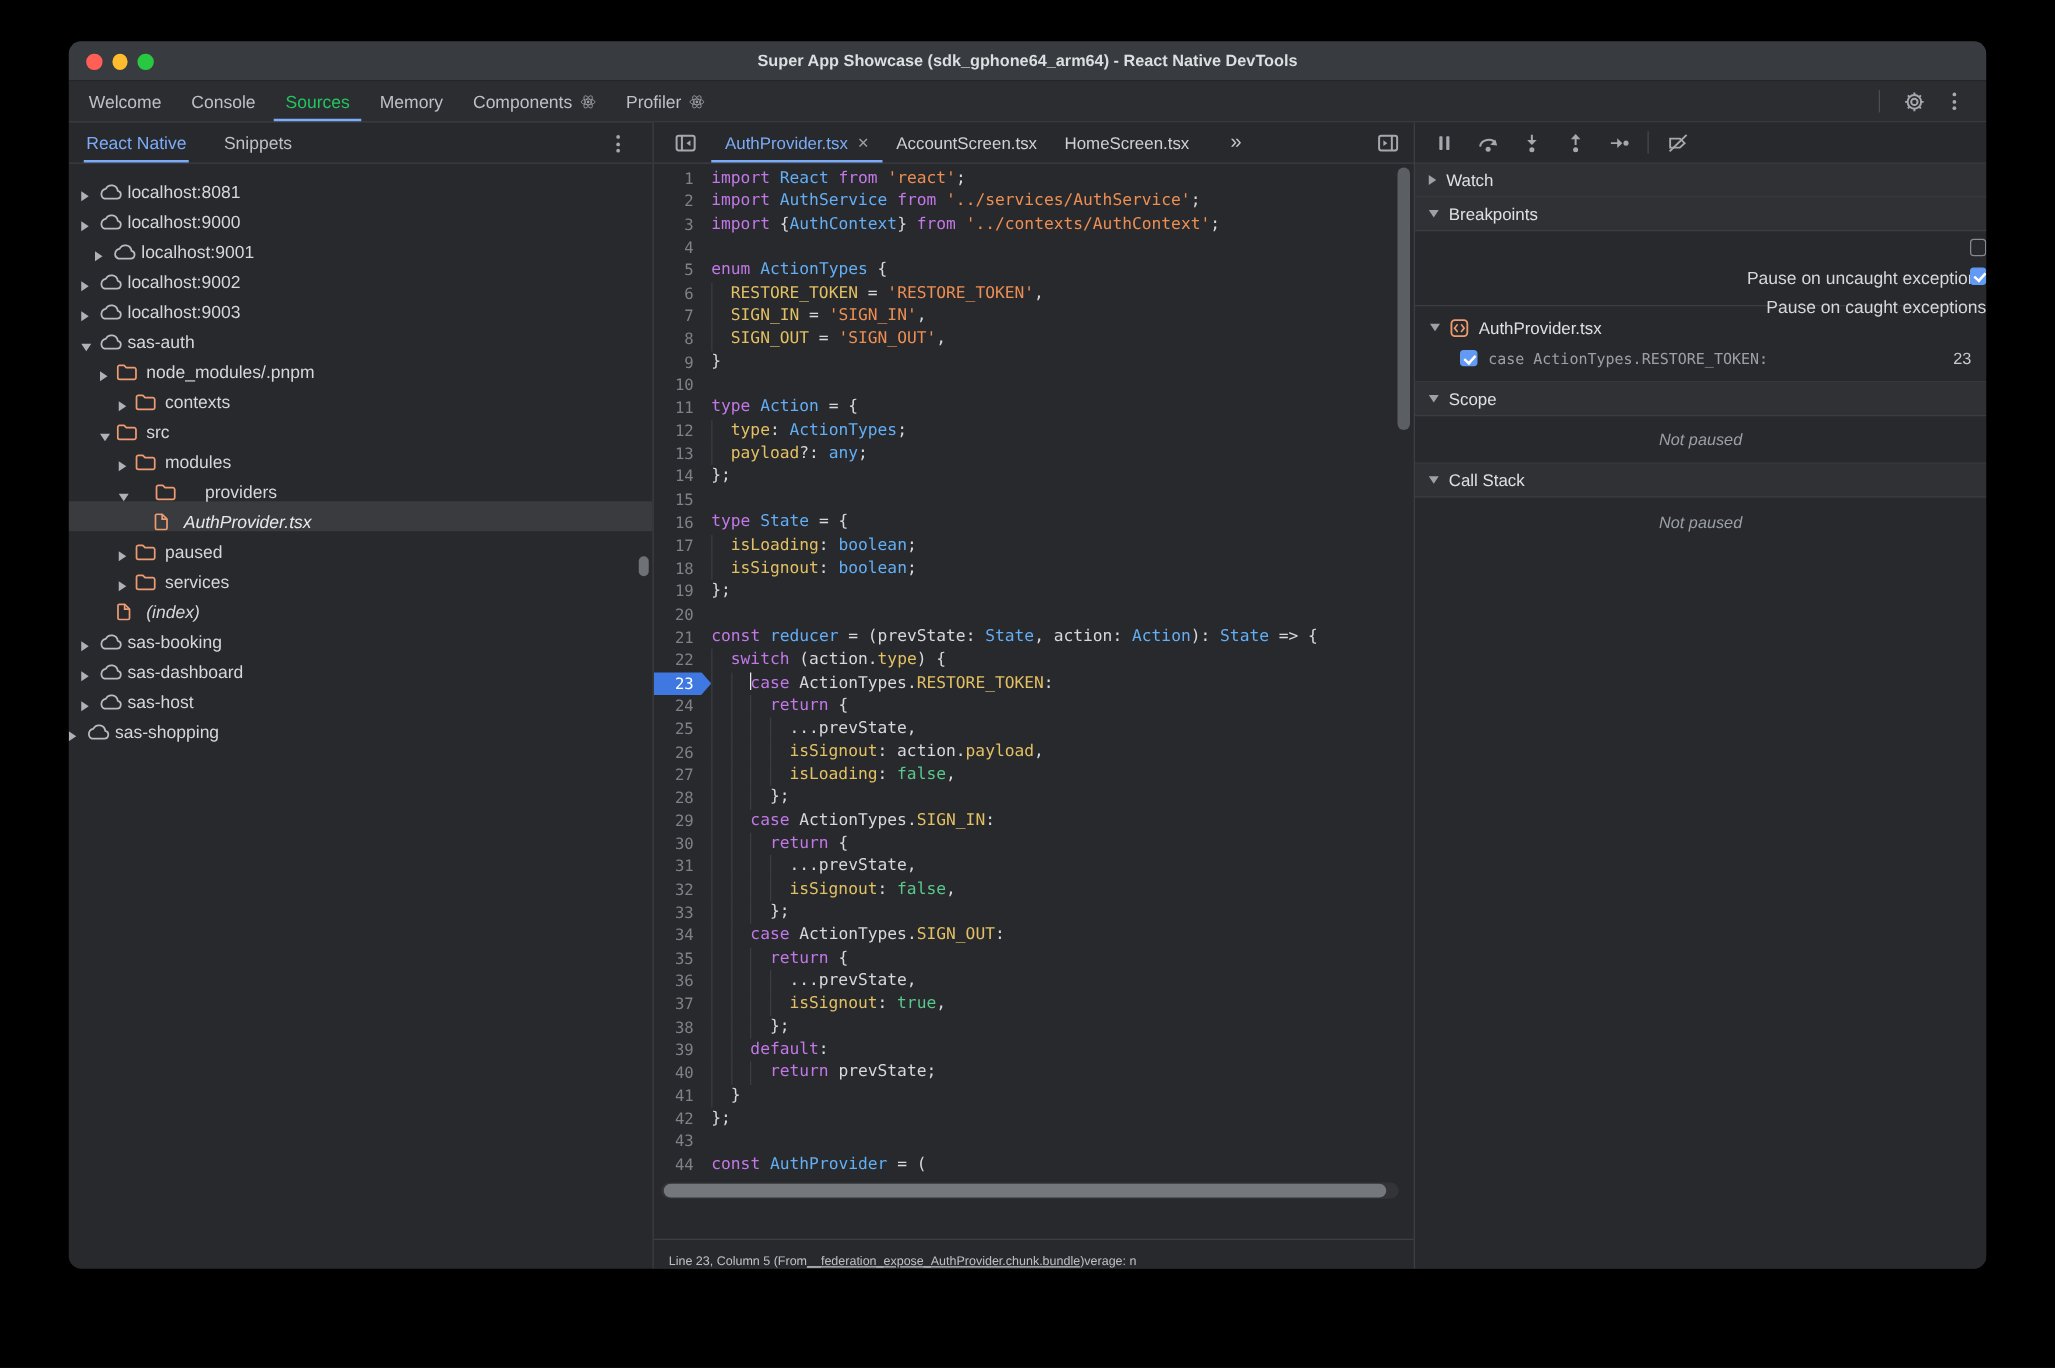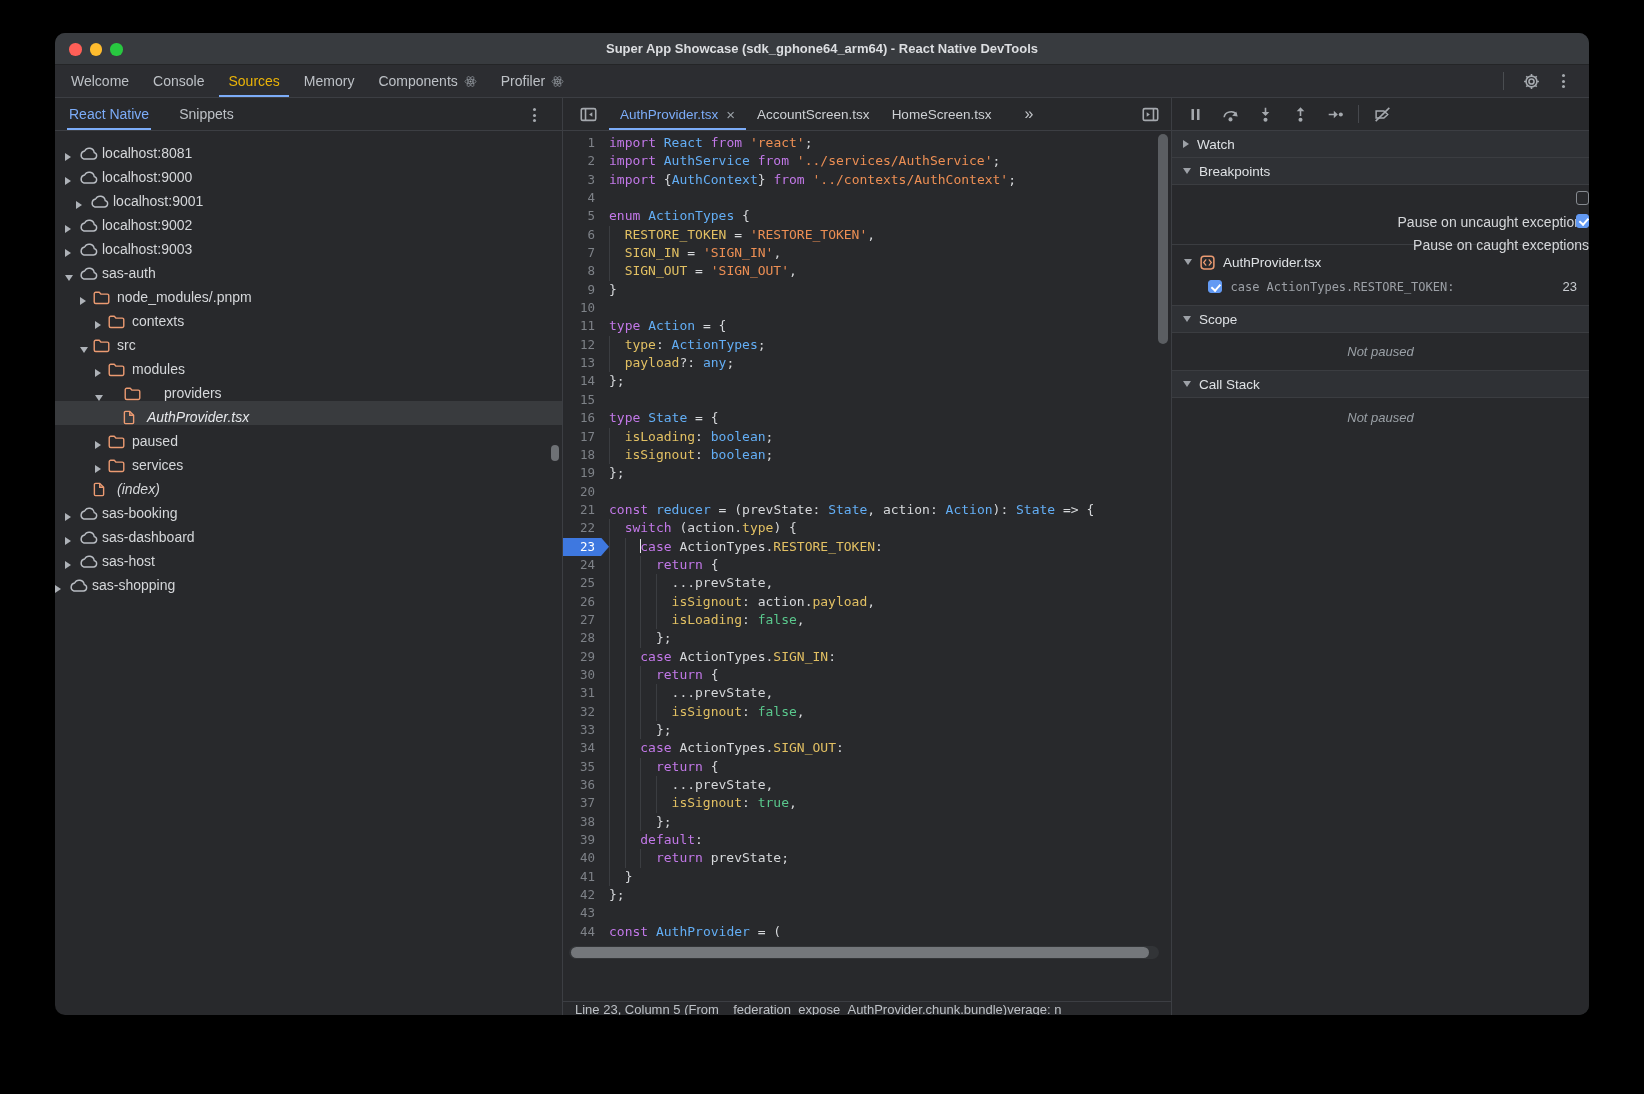--- a/index.html
+++ b/index.html
@@ -9,30 +9,30 @@
     border-radius:10px;overflow:hidden;box-shadow:0 18px 50px rgba(0,0,0,.7);}
   
   .titlebar{position:relative;height:32px;background:#383B3F;border-bottom:1px solid #242527;
     display:flex;align-items:center;}
   .lights{position:absolute;left:14px;top:10px;display:flex;gap:8px;}
   .light{width:12.5px;height:12.5px;border-radius:50%;}
   .title{width:100%;text-align:center;font-size:13px;font-weight:bold;color:#DCDEE1;}
   
   .tabbar{height:33px;background:#2C2D31;border-bottom:1px solid #3C3E43;display:flex;align-items:stretch;padding-left:4px;}
   .mtab{position:relative;display:flex;align-items:center;gap:6px;padding:0 12px;font-size:14px;color:#BDC1C6;cursor:default;}
-  .mtab.active{color:#eab308;}
+  .mtab.active{color:#22c55e;}
   .mtab.active::after{content:"";position:absolute;left:3px;right:3px;bottom:0;height:2px;background:#7CACF8;}
   .tabbar-right{margin-left:auto;display:flex;align-items:center;padding-right:14px;}
   .vdiv{width:1px;height:18px;background:#4A4D51;margin-right:15px;}
   .iconbtn{display:flex;align-items:center;justify-content:center;width:24px;height:24px;}
   .kebab{display:flex;flex-direction:column;gap:2.5px;align-items:center;}
   .kebab i{width:3px;height:3px;border-radius:50%;background:#A5A9AE;}
   
   .content{display:flex;height:917px;}
-  .sidebar{width:508px;flex:none;border-right:1px solid #3C3E43;display:flex;flex-direction:column;position:relative;}
+  .sidebar{width:468px;flex:none;border-right:1px solid #3C3E43;display:flex;flex-direction:column;position:relative;}
   .sb-head{height:33px;flex:none;border-bottom:1px solid #3C3E43;display:flex;align-items:stretch;padding-left:14px;position:relative;}
   .sbtab{position:relative;display:flex;align-items:center;font-size:14px;color:#BDC1C6;margin-right:30px;}
   .sbtab.active{color:#7CACF8;}
   .sbtab.active::after{content:"";position:absolute;left:-2px;right:-2px;bottom:0;height:2px;background:#7CACF8;}
   .sb-kebab{position:absolute;right:16px;top:5px;}
   .tree{flex:1;padding-top:6px;position:relative;}
   .trow{height:24px;display:flex;align-items:flex-end;font-size:14px;color:#D5D7DA;cursor:default;}
   .trow.sel{background:#393B3E;color:#E6E8EB;}
   .trow .arr{width:13px;flex:none;display:flex;align-items:center;}
   .arr-r{width:0;height:0;border-left:6px solid #AEB2B8;border-top:4.5px solid transparent;border-bottom:4.5px solid transparent;}
@@ -59,22 +59,22 @@
       font:12.5px/18.35px "DejaVu Sans Mono",monospace;}
   .ln.bp{background:#3E78E0;color:#FFF;clip-path:polygon(0 0,calc(100% - 8px) 0,100% 50%,calc(100% - 8px) 100%,0 100%);}
   .lc{white-space:pre;font:13px/18.35px "DejaVu Sans Mono",monospace;color:#D6D8DB;}
   .ig{display:inline-block;width:2ch;box-sizing:border-box;border-left:1px solid #3B3D41;height:18.35px;vertical-align:top;}
   .cursor{display:inline-block;width:1.5px;height:14px;background:#E8EAED;vertical-align:-2px;margin:0 -0.75px;}
   .tk-k{color:#C278E8;} .tk-d{color:#63AEF5;} .tk-s{color:#ED8F54;}
   .tk-p{color:#E2C063;} .tk-a{color:#5AC88D;} .tk-t{color:#D6D8DB;}
   .vscroll{position:absolute;right:3px;top:3px;width:10px;height:210px;border-radius:5px;background:#5B5E62;}
   .hscroll{position:absolute;left:6px;right:12px;top:815px;height:13px;border-radius:7px;background:#323437;}
   .hthumb{position:absolute;left:2px;right:10px;top:1px;height:11px;border-radius:6px;background:#74777B;}
-  .estatus{height:14px;flex:none;border-top:1px solid #3C3E43;display:flex;align-items:flex-start;
-    padding-left:12px;font-size:13px;color:#BDC1C6;white-space:nowrap;overflow:hidden;}
+  .estatus{height:24px;flex:none;border-top:1px solid #3C3E43;display:flex;align-items:flex-end;
+    padding-left:12px;font-size:10px;color:#BDC1C6;white-space:nowrap;overflow:hidden;}
   .estatus a{color:#BDC1C6;text-decoration:underline;}
   
   .rpanel{flex:1;display:flex;flex-direction:column;background:#28292C;}
   .rtoolbar{height:33px;flex:none;border-bottom:1px solid #3C3E43;display:flex;align-items:center;gap:17px;padding-left:14px;}
   .dbgbtn{display:flex;align-items:center;justify-content:center;width:18px;height:18px;}
   .rtb-div{width:1px;height:18px;background:#46484D;margin:0 -3px;}
   .sec-h{height:27px;flex:none;display:flex;align-items:center;gap:8px;padding-left:11px;
     background:#2F3135;border-bottom:1px solid #3B3D41;font-size:13.5px;color:#DEE1E4;}
   .tri-r{width:0;height:0;border-left:6px solid #9DA1A7;border-top:4.5px solid transparent;border-bottom:4.5px solid transparent;}
   .tri-d{width:0;height:0;border-top:6px solid #9DA1A7;border-left:4.5px solid transparent;border-right:4.5px solid transparent;}

